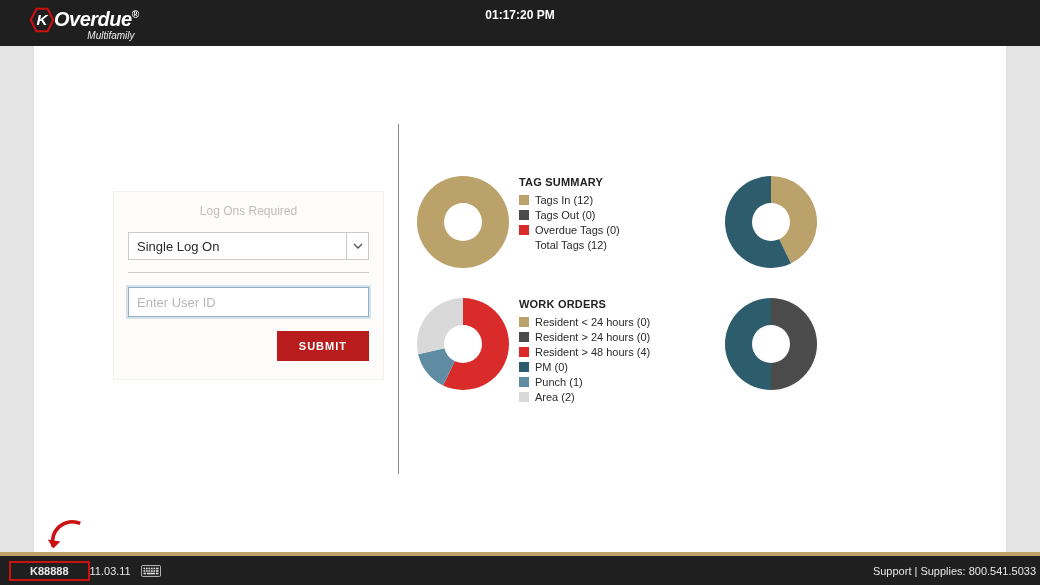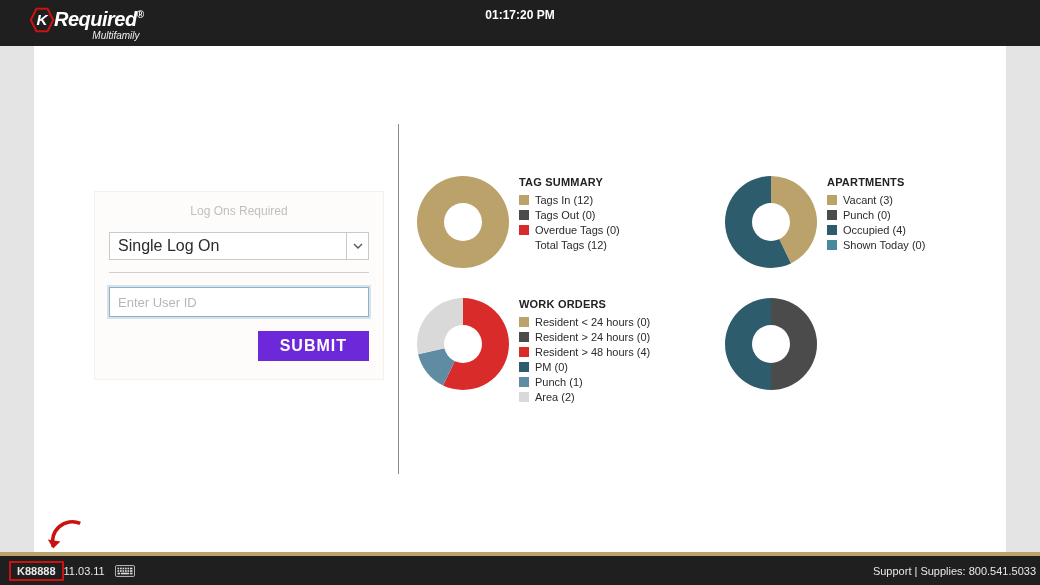--- a/index.html
+++ b/index.html
@@ -8,62 +8,62 @@
   .logo { margin-left: 28px; display: flex; flex-direction: column; align-items: flex-end; }
   .logo-main { display: flex; align-items: center; }
   .logo-hex { width: 28px; height: 28px; }
   .logo-text { font-family: Arial, Helvetica, sans-serif; font-weight: 900; font-style: italic; color: #fff; font-size: 20px; letter-spacing: -0.5px; margin-left: -2px; }
   .logo-r { font-size: 10px; vertical-align: super; color:#fff; font-style:normal;}
   .logo-sub { font-style: italic; color: #f0f0f0; font-size: 10px; margin-top: -4px; margin-right:4px;}
   .clock { position: absolute; left: 50%; transform: translateX(-50%); color: #fff; font-size: 12px; font-weight: bold; top:8px;}
   .stage { width: 100%; height: 506px; background: #fff; display:flex; }
   .gutter { width: 34px; background: #e4e4e4; height: 100%; }
   .main { flex: 1; display: flex; background: #fff; position:relative; }
-  .login-col { width: 360px; padding-top: 145px; padding-left: 60px; padding-right: 10px; }
+  .login-col { width: 360px; padding-top: 145px; padding-left: 79px; padding-right: 10px; }
   .login-card { background: #fdfcfa; border:1px solid #f4f1ec; padding: 0 0 18px 0; }
   .login-head { text-align: center; color: #bfbfbf; font-size: 12px; padding: 12px 0 14px; }
   .select-row { padding: 0 14px; }
   .select-wrap { border:1px solid #c9c9c9; height:28px; display:flex; align-items:stretch; background:#fff;}
-  .select-txt { flex:1; display:flex; align-items:center; padding:0 8px; font-size:16px; color:#2b2b2b;}
+  .select-txt { flex:1; display:flex; align-items:center; padding:0 8px; font-size:13px; color:#2b2b2b;}
   .select-caret { width:22px; display:flex; align-items:center; justify-content:center; border-left:1px solid #c9c9c9;}
   .sep { border-bottom:1px solid #cfcfcf; margin:12px 14px 14px; }
   .uid-wrap { margin: 0 14px; }
   .uid { width:100%; height:30px; border:1px solid #8fb0c5; box-shadow: 0 0 0 2px rgba(140,180,205,0.35); background:#fff; padding:0 8px; font-size:13px; color:#333; outline:none;}
   .uid::placeholder { color:#b7b7b7; }
   .submit-row { display:flex; justify-content:flex-end; padding:14px 14px 0;}
-  .submit { background:#6d28d9; color:#fff; border:0; height:30px; padding:0 22px; font-size:16px; letter-spacing:1px; font-weight:bold; cursor:pointer;}
+  .submit { background:#b91c1c; color:#fff; border:0; height:30px; padding:0 22px; font-size:11px; letter-spacing:1px; font-weight:bold; cursor:pointer;}
   .divider { width:1px; background:#8a8a8a; height:350px; align-self:center; margin:0 18px 0 4px;}
   .dash-col { flex:1; padding-top: 130px; padding-right: 10px; }
   .dash-grid { display:grid; grid-template-columns: 1fr 1fr; grid-template-rows: auto auto; gap: 30px 37px;}
   .widget { display:flex; gap:10px; }
   .donut { width:92px; height:92px; flex-shrink:0; }
   .legend { font-size:11px; color:#2b2b2b; }
   .legend h4 { font-size:11px; font-weight:bold; letter-spacing:0.2px; margin-bottom:6px; color:#222;}
   .legend-row { display:flex; align-items:center; gap:6px; margin:3px 0; }
   .sw { width:10px; height:10px; flex-shrink:0; }
   .below-arrow { position:absolute; left:8px; bottom:-2px; width:44px; height:36px; }
   .gold-sep { height:4px; width:100%; background:#bba26a; }
   .footer { background:#1f1f1f; height:29px; width:100%; display:flex; align-items:center; color:#e8e8e8; font-size:11px; position:relative;}
-  .fbox { border:2px solid #c11; padding:1px 6px; margin-left:9px; font-weight:bold; line-height:14px;}
+  .fbox { border:2px solid #c11; padding:1px 19px; margin-left:9px; font-weight:bold; line-height:14px;}
   .fver { }
   .kbd { margin-left:10px; }
   .fsupport { margin-left:auto; margin-right:4px; }
   svg { display:block; }
 </style>
 </head>
 <body>
 
 <div class="topbar">
   <div class="logo">
     <div class="logo-main">
       <svg class="logo-hex" viewBox="0 0 40 40">
         <polygon points="12,4 28,4 36,20 28,36 12,36 4,20" fill="none" stroke="#c11" stroke-width="3"></polygon>
         <text x="20" y="27" text-anchor="middle" font-family="Arial" font-weight="900" font-style="italic" font-size="22" fill="#fff">K</text>
       </svg>
-      <span class="logo-text"><span>Required</span><span class="logo-r">®</span></span>
+      <span class="logo-text"><span>Overdue</span><span class="logo-r">®</span></span>
     </div>
     <span class="logo-sub">Multifamily</span>
   </div>
   <div class="clock">01:17:20 PM</div>
 </div>
 
 <div class="stage">
   <div class="gutter"></div>
 
   <div class="main">
@@ -122,39 +122,20 @@
               </div>
             </div>
           </div>
           <div class="widget">
             <div class="donut">
               <svg width="92" height="92" viewBox="0 0 92 92">
                 <path d="M 46 46 L 46 0 A 46 46 0 0 1 65.95865199940768 87.44456792351127 Z" fill="#bba26a"></path>
                 <path d="M 46 46 L 65.95865199940768 87.44456792351127 A 46 46 0 1 1 45.99999999999999 0 Z" fill="#2d5c6c"></path>
                 <circle cx="46" cy="46" r="19" fill="#fff"></circle>
               </svg>
-            </div>
-            <div class="legend">
-              <h4>APARTMENTS</h4>
-              <div class="legend-row">
-                <span class="sw" style="background:#bba26a"></span>
-                <span>Vacant (3)</span>
-              </div>
-              <div class="legend-row">
-                <span class="sw" style="background:#4b4b4b"></span>
-                <span>Punch (0)</span>
-              </div>
-              <div class="legend-row">
-                <span class="sw" style="background:#2d5c6c"></span>
-                <span>Occupied (4)</span>
-              </div>
-              <div class="legend-row">
-                <span class="sw" style="background:#4a8a9e"></span>
-                <span>Shown Today (0)</span>
-              </div>
             </div>
           </div>
           <div class="widget">
             <div class="donut">
               <svg width="92" height="92" viewBox="0 0 92 92">
                 <path d="M 46 46 L 46 0 A 46 46 0 1 1 26.04134800059233 87.44456792351127 Z" fill="#da2b2b"></path>
                 <path d="M 46 46 L 26.04134800059233 87.44456792351127 A 46 46 0 0 1 1.1533160396361168 56.23596296199047 Z" fill="#5f8ca3"></path>
                 <path d="M 46 46 L 1.1533160396361168 56.23596296199047 A 46 46 0 0 1 45.99999999999999 0 Z" fill="#d9d9d9"></path>
                 <circle cx="46" cy="46" r="19" fill="#fff"></circle>
               </svg>

